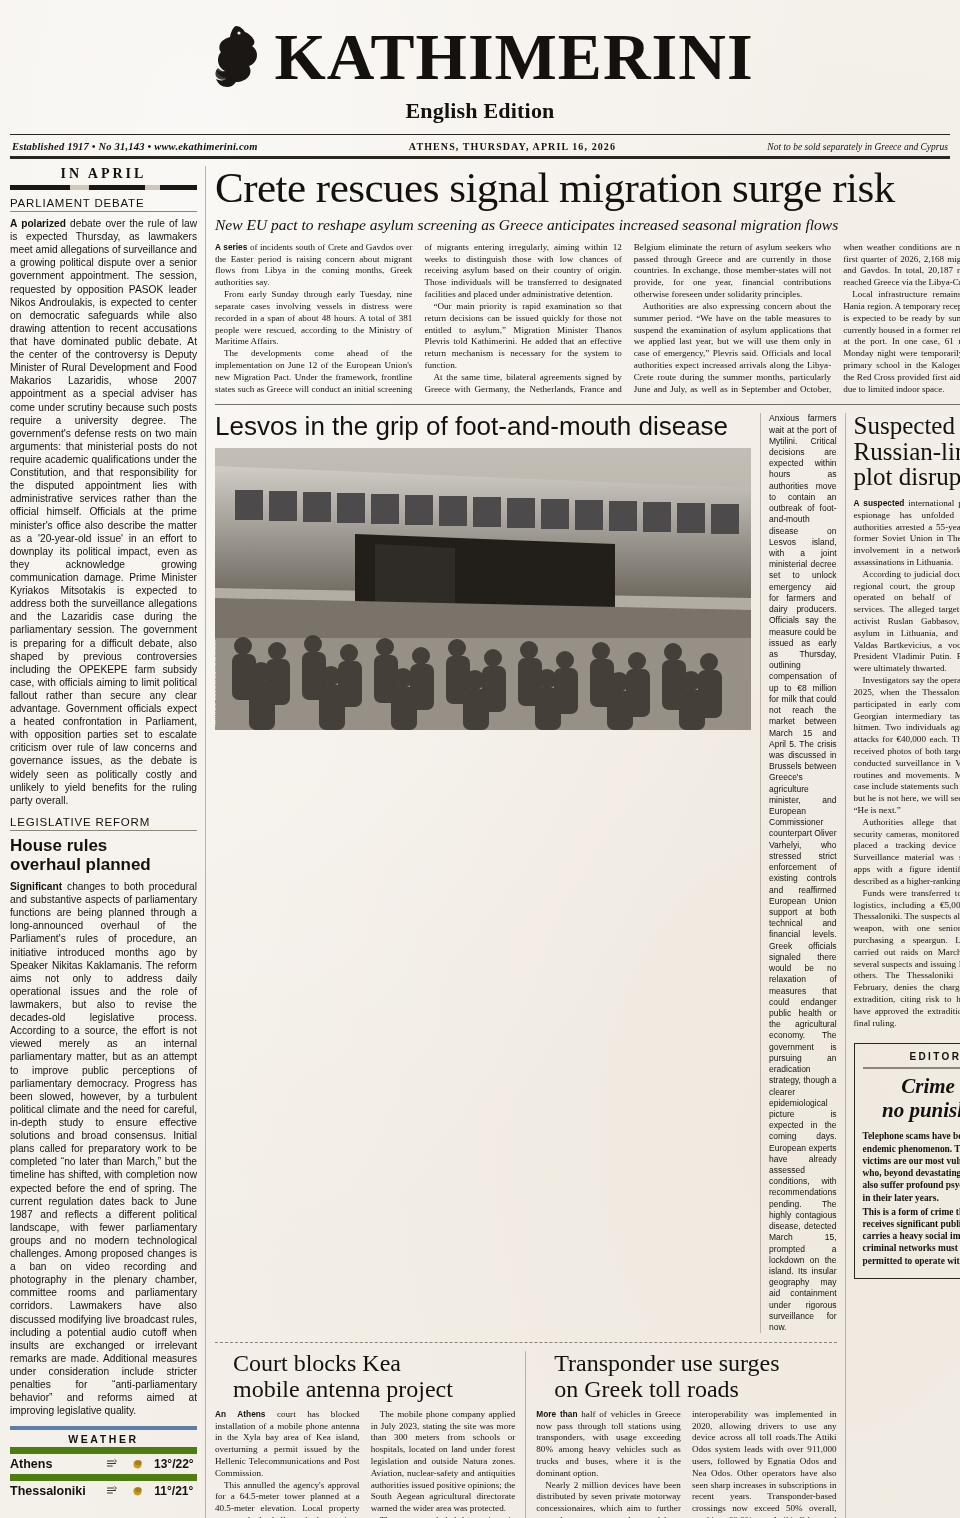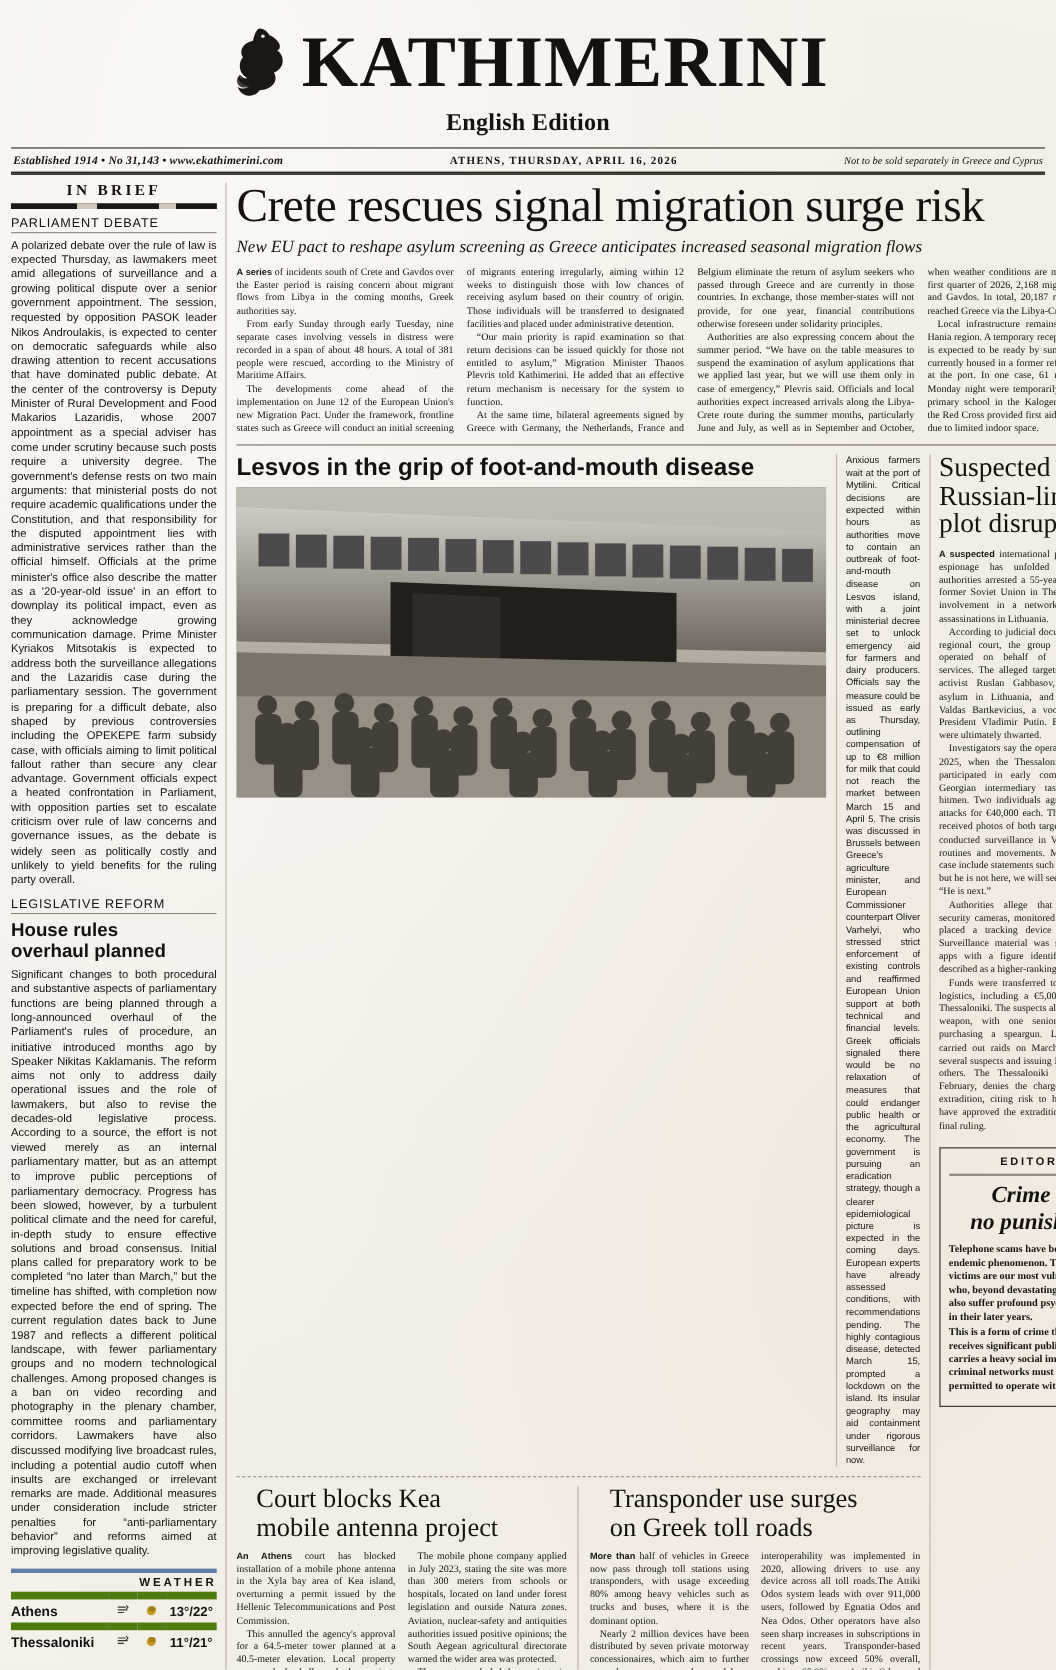--- a/index.html
+++ b/index.html
@@ -60,25 +60,25 @@
   }
   .lc-head {
     font-family:"Liberation Sans", sans-serif;
     font-weight:700; font-size:17px; line-height:1.12; margin:0 0 6px;
   }
   .lc-body {
     font-family:"Liberation Sans", sans-serif;
     font-size:10.2px; line-height:1.285; text-align:justify; margin:0 0 9px;
     hyphens:auto;
   }
-  .lc-body b { font-weight:400; }
+  .lc-body b { font-weight:700; }
 
   
   .wx-bar { height:4px; background:#5d7fa5; margin:4px 0 3px;}
-  .wx-title { text-align:right; font-family:"Liberation Sans", sans-serif;
+  .wx-title { text-align:center; font-family:"Liberation Sans", sans-serif;
     font-size:10.5px; letter-spacing:2.6px; font-weight:700; margin-bottom:2px;}
   table.wx { width:100%; border-collapse:collapse; font-family:"Liberation Sans", sans-serif;}
   table.wx td { border-top:7px solid #4d7c0f; padding:2.5px 0; font-size:12.5px; font-weight:700;}
   table.wx td.city { text-align:left; }
   table.wx td.ic { text-align:center; width:26px; font-size:11px; }
   table.wx td.temp { text-align:center; font-size:12px; font-weight:600;}
 
   
   .lead-head {
     font-family:"Liberation Serif", serif; font-weight:400;
@@ -98,22 +98,22 @@
   .art-body b { font-family:"Liberation Sans", sans-serif; font-size:8.3px; font-weight:700;}
 
   .hr-thin { border-top:1px solid #746d62; margin:9px 0 8px;}
   .hr-dash { border-top:1px dashed #8a8378; margin:9px 0 8px;}
 
   
   .lesvos { display:flex; gap:9px; }
   .lesvos-left { width:536px; flex:0 0 536px; }
   .lesvos-right { flex:1 1 auto; border-left:1px solid #b9b2a7; padding-left:8px;}
   .sec-head-sans {
-    font-family:"Liberation Sans", sans-serif; font-weight:700;
-    font-size:22px; line-height:1.05; margin:0 0 7px;
+    font-family:"Liberation Sans", sans-serif; font-weight:400;
+    font-size:26px; line-height:1.05; margin:0 0 7px;
   }
   .photo { position:relative; overflow:hidden; background:#8d8880; }
   .credit {
     position:absolute; left:2px; bottom:4px; transform:rotate(-90deg);
     transform-origin:left bottom; font-family:"Liberation Sans", sans-serif;
     font-size:5.2px; color:#efeae2; letter-spacing:0.5px; white-space:nowrap;
   }
   .cap-body {
     font-family:"Liberation Sans", sans-serif; font-size:8.5px; line-height:1.32;
     text-align:justify; margin:0; hyphens:auto;
@@ -169,31 +169,31 @@
           <path d="M30 4c4 0 7 3 9 6 3 1 7 4 9 8 1 3 0 5-2 6 3 2 5 5 5 9 0 5-3 9-8 11 2 3 2 7 0 10-3 4-8 6-13 6-2 3-5 5-9 5-5 0-9-3-11-8 4 2 8 2 11-1-5 0-9-3-11-8 3 2 6 2 9 1-4-2-7-6-7-11 0-3 1-6 3-8-2-2-2-5-1-8 2-4 6-6 10-7 1-6 4-11 6-11z"></path>
           <path d="M12 46c4 4 10 6 16 5-3 5-9 8-15 6-4-2-5-7-1-11z" opacity="0.85"></path>
           <circle cx="33" cy="11" r="1.6" fill="#f4f0ea"></circle>
         </g>
       </svg>
       <h1 class="mh-title">KATHIMERINI</h1>
     </div>
     <div class="mh-sub">English Edition</div>
     <div class="mh-rule"></div>
     <div class="mh-info">
-      <div class="left">Established 1914 • No 31,143 • www.ekathimerini.com</div>
+      <div class="left">Established 1917 • No 31,143 • www.ekathimerini.com</div>
       <div class="center">ATHENS, THURSDAY, APRIL 16, 2026</div>
       <div class="right">Not to be sold separately in Greece and Cyprus</div>
     </div>
     <div class="mh-rule2"></div>
   </div>
 
   <div class="body-grid">
 
     <div class="col-left">
-      <div class="inbrief-hd">IN BRIEF</div>
+      <div class="inbrief-hd">IN APRIL</div>
       <div class="inbrief-bar"></div>
 
       <div>
         <div class="kicker">PARLIAMENT DEBATE</div>
         <p class="lc-body"><b>A polarized</b><span> debate over the rule of law is expected Thursday, as lawmakers meet amid allegations of surveillance and a growing political dispute over a senior government appointment. The session, requested by opposition PASOK leader Nikos Androulakis, is expected to center on democratic safeguards while also drawing attention to recent accusations that have dominated public debate. At the center of the controversy is Deputy Minister of Rural Development and Food Makarios Lazaridis, whose 2007 appointment as a special adviser has come under scrutiny because such posts require a university degree. The government's defense rests on two main arguments: that ministerial posts do not require academic qualifications under the Constitution, and that responsibility for the disputed appointment lies with administrative services rather than the official himself. Officials at the prime minister's office also describe the matter as a '20-year-old issue' in an effort to downplay its political impact, even as they acknowledge growing communication damage. Prime Minister Kyriakos Mitsotakis is expected to address both the surveillance allegations and the Lazaridis case during the parliamentary session. The government is preparing for a difficult debate, also shaped by previous controversies including the OPEKEPE farm subsidy case, with officials aiming to limit political fallout rather than secure any clear advantage. Government officials expect a heated confrontation in Parliament, with opposition parties set to escalate criticism over rule of law concerns and governance issues, as the debate is widely seen as politically costly and unlikely to yield benefits for the ruling party overall.</span></p>
       </div>
 
       <div>
         <div class="kicker">LEGISLATIVE REFORM</div>
         <h2 class="lc-head" style="white-space:pre-line">House rules

